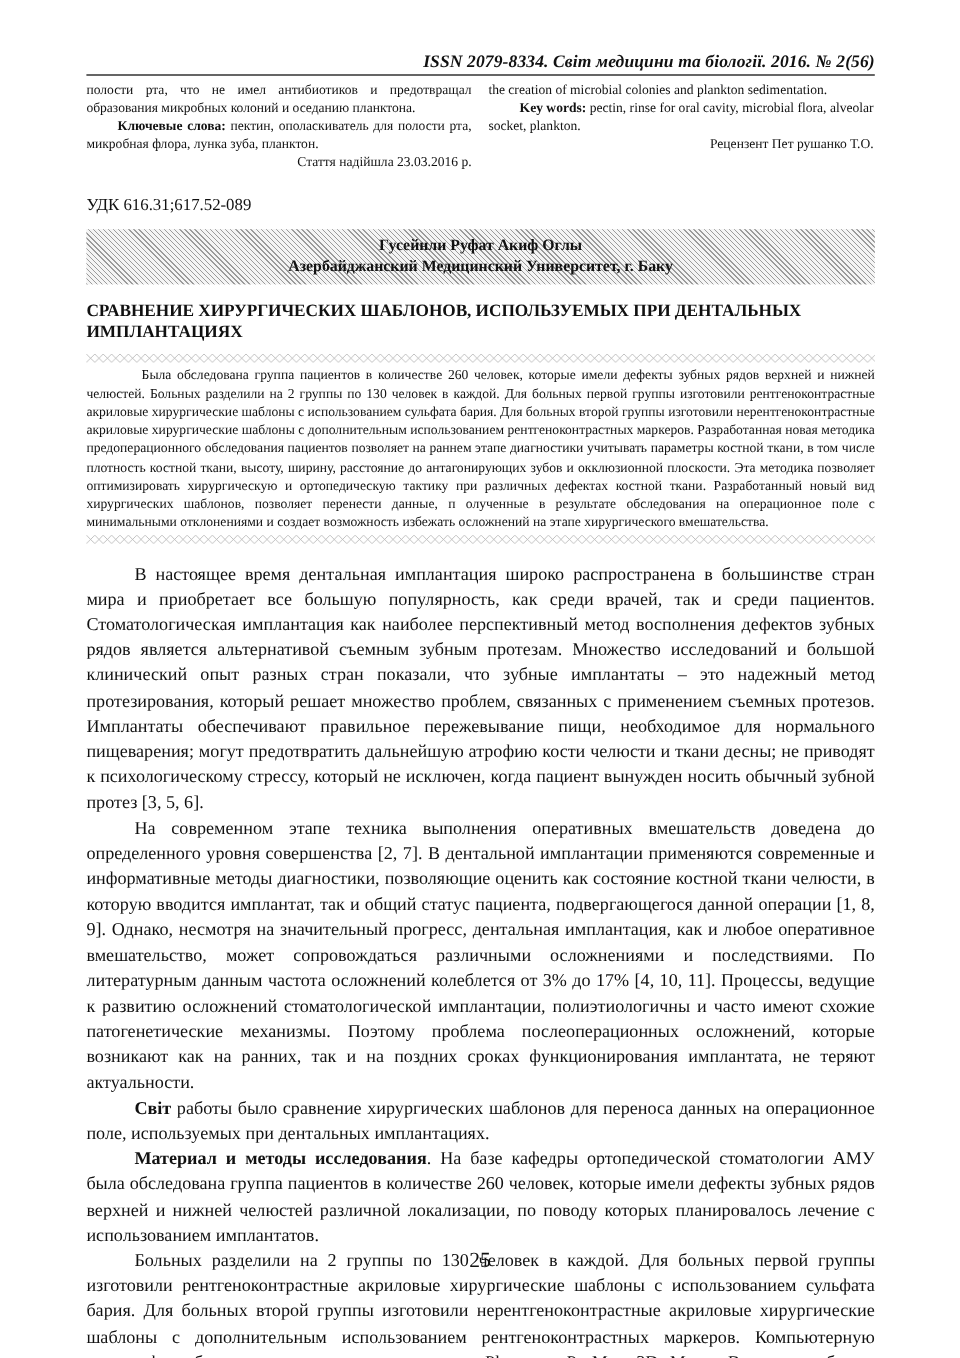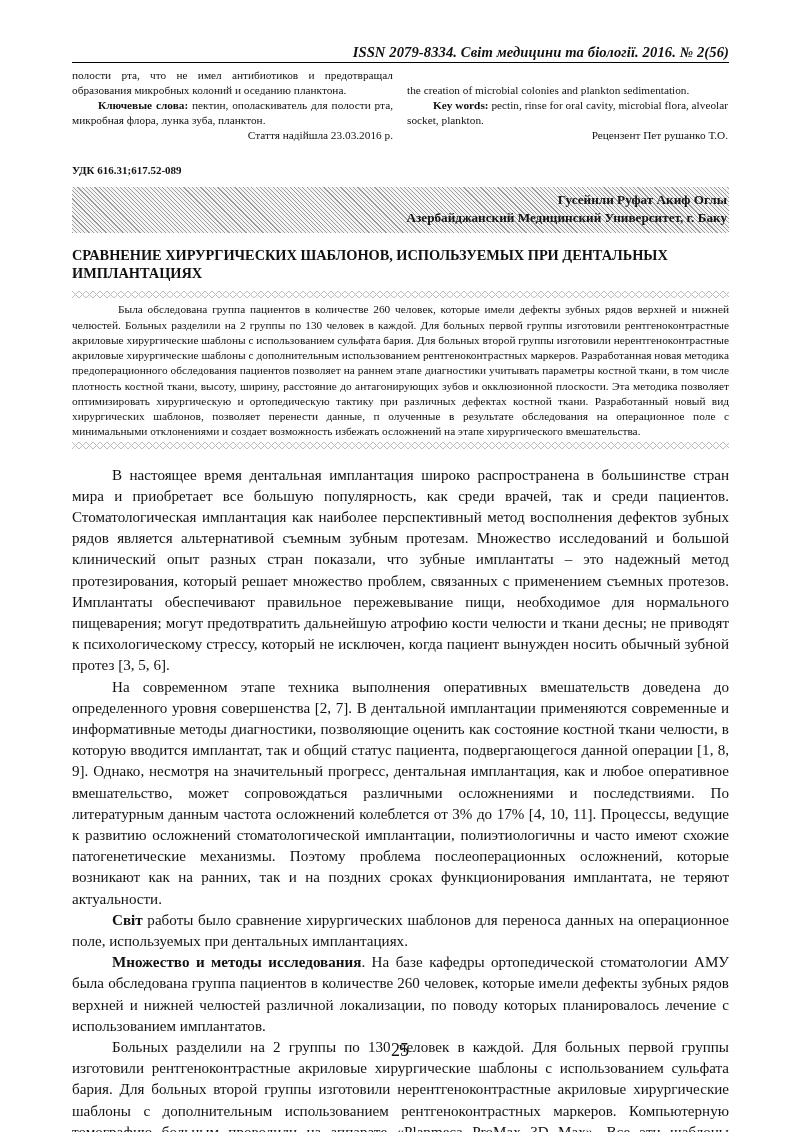--- a/index.html
+++ b/index.html
@@ -42,21 +42,21 @@
   }
   .runhead-rule {
     border-bottom: 1.6px solid #000;
     margin-bottom: 5px;
   }
 
   
   .twocol {
     display: flex;
     gap: 14px;
-    align-items: flex-end;
+    align-items: flex-start;
   }
   .col {
     width: 321px;
     font-size: 11.3px;
     line-height: 1.32;
     text-align: justify;
   }
   .col p {
     margin: 0;
     text-align: justify;
@@ -69,42 +69,42 @@
     text-indent: 26px;
   }
   .col p.rt {
     text-align: right;
     text-indent: 0;
   }
   .kw { font-weight: bold; }
 
   
   .udk {
-    font-weight: bold;
-    font-size: 11px;
+    font-weight: normal;
+    font-size: 14px;
     margin-top: 21px;
     margin-bottom: 11px;
   }
 
   
   .authorband {
     position: relative;
     text-align: center;
     font-weight: bold;
     font-size: 13.2px;
     line-height: 1.42;
     padding: 4px 0 5px 0;
     background-color: #f4f4f4;
     background-image: repeating-linear-gradient(
       45deg,
       #9b9b9b 0px, #9b9b9b 0.8px,
       rgba(255,255,255,0) 0.8px, rgba(255,255,255,0) 3.0px
     );
   }
-  .authorband .ln { position: relative; display: block; text-align: right; }
+  .authorband .ln { position: relative; display: block; }
   .authorband .ln span {
     background: transparent;
     padding: 0 2px;
   }
 
   
   .arttitle {
     text-align: left;
     font-weight: bold;
     font-size: 14.4px;
@@ -208,21 +208,21 @@
     <div class="abstract">
       <p>Была обследована группа пациентов в количестве 260 человек, которые имели дефекты зубных рядов верхней и нижней челюстей. Больных разделили на 2 группы по 130 человек в каждой. Для больных первой группы изготовили рентгеноконтрастные акриловые хирургические шаблоны с использованием сульфата бария. Для больных второй группы изготовили нерентгеноконтрастные акриловые хирургические шаблоны с дополнительным использованием рентгеноконтрастных маркеров. Разработанная новая методика предоперационного обследования пациентов позволяет на раннем этапе диагностики учитывать параметры костной ткани, в том числе плотность костной ткани, высоту, ширину, расстояние до антагонирующих зубов и окклюзионной плоскости. Эта методика позволяет оптимизировать хирургическую и ортопедическую тактику при различных дефектах костной ткани. Разработанный новый вид хирургических шаблонов, позволяет перенести данные, п олученные в результате обследования на операционное поле с минимальными отклонениями и создает возможность избежать осложнений на этапе хирургического вмешательства.</p>
     </div>
 
     <div class="zig below"></div>
 
     <div class="body">
       <p><b></b><span>В настоящее время дентальная имплантация широко распространена в большинстве стран мира и приобретает все большую популярность, как среди врачей, так и среди пациентов. Стоматологическая имплантация как наиболее перспективный метод восполнения дефектов зубных рядов является альтернативой съемным зубным протезам. Множество исследований и большой клинический опыт разных стран показали, что зубные имплантаты – это надежный метод протезирования, который решает множество проблем, связанных с применением съемных протезов. Имплантаты обеспечивают правильное пережевывание пищи, необходимое для нормального пищеварения; могут предотвратить дальнейшую атрофию кости челюсти и ткани десны; не приводят к психологическому стрессу, который не исключен, когда пациент вынужден носить обычный зубной протез [3, 5, 6].</span></p>
       <p><b></b><span>На современном этапе техника выполнения оперативных вмешательств доведена до определенного уровня совершенства [2, 7]. В дентальной имплантации применяются современные и информативные методы диагностики, позволяющие оценить как состояние костной ткани челюсти, в которую вводится имплантат, так и общий статус пациента, подвергающегося данной операции [1, 8, 9]. Однако, несмотря на значительный прогресс, дентальная имплантация, как и любое оперативное вмешательство, может сопровождаться различными осложнениями и последствиями. По литературным данным частота осложнений колеблется от 3% до 17% [4, 10, 11]. Процессы, ведущие к развитию осложнений стоматологической имплантации, полиэтиологичны и часто имеют схожие патогенетические механизмы. Поэтому проблема послеоперационных осложнений, которые возникают как на ранних, так и на поздних сроках функционирования имплантата, не теряют актуальности.</span></p>
       <p><b>Світ</b><span> работы было сравнение хирургических шаблонов для переноса данных на операционное поле, используемых при дентальных имплантациях.</span></p>
-      <p><b>Множество и методы исследования</b><span>. На базе кафедры ортопедической стоматологии АМУ была обследована группа пациентов в количестве 260 человек, которые имели дефекты зубных рядов верхней и нижней челюстей различной локализации, по поводу которых планировалось лечение с использованием имплантатов.</span></p>
+      <p><b>Материал и методы исследования</b><span>. На базе кафедры ортопедической стоматологии АМУ была обследована группа пациентов в количестве 260 человек, которые имели дефекты зубных рядов верхней и нижней челюстей различной локализации, по поводу которых планировалось лечение с использованием имплантатов.</span></p>
       <p><b></b><span>Больных разделили на 2 группы по 130 человек в каждой. Для больных первой группы изготовили рентгеноконтрастные акриловые хирургические шаблоны с использованием сульфата бария. Для больных второй группы изготовили нерентгеноконтрастные акриловые хирургические шаблоны с дополнительным использованием рентгеноконтрастных маркеров. Компьютерную томографию больным проводили на аппарате «Planmeca ProMax 3D Max». Все эти шаблоны печатались на принтере фирмы «Stratasys 3D».</span></p>
 
     </div>
 
   </div>
 
   <div class="pagenum">25</div>
 </div>
 
 </body></html>

